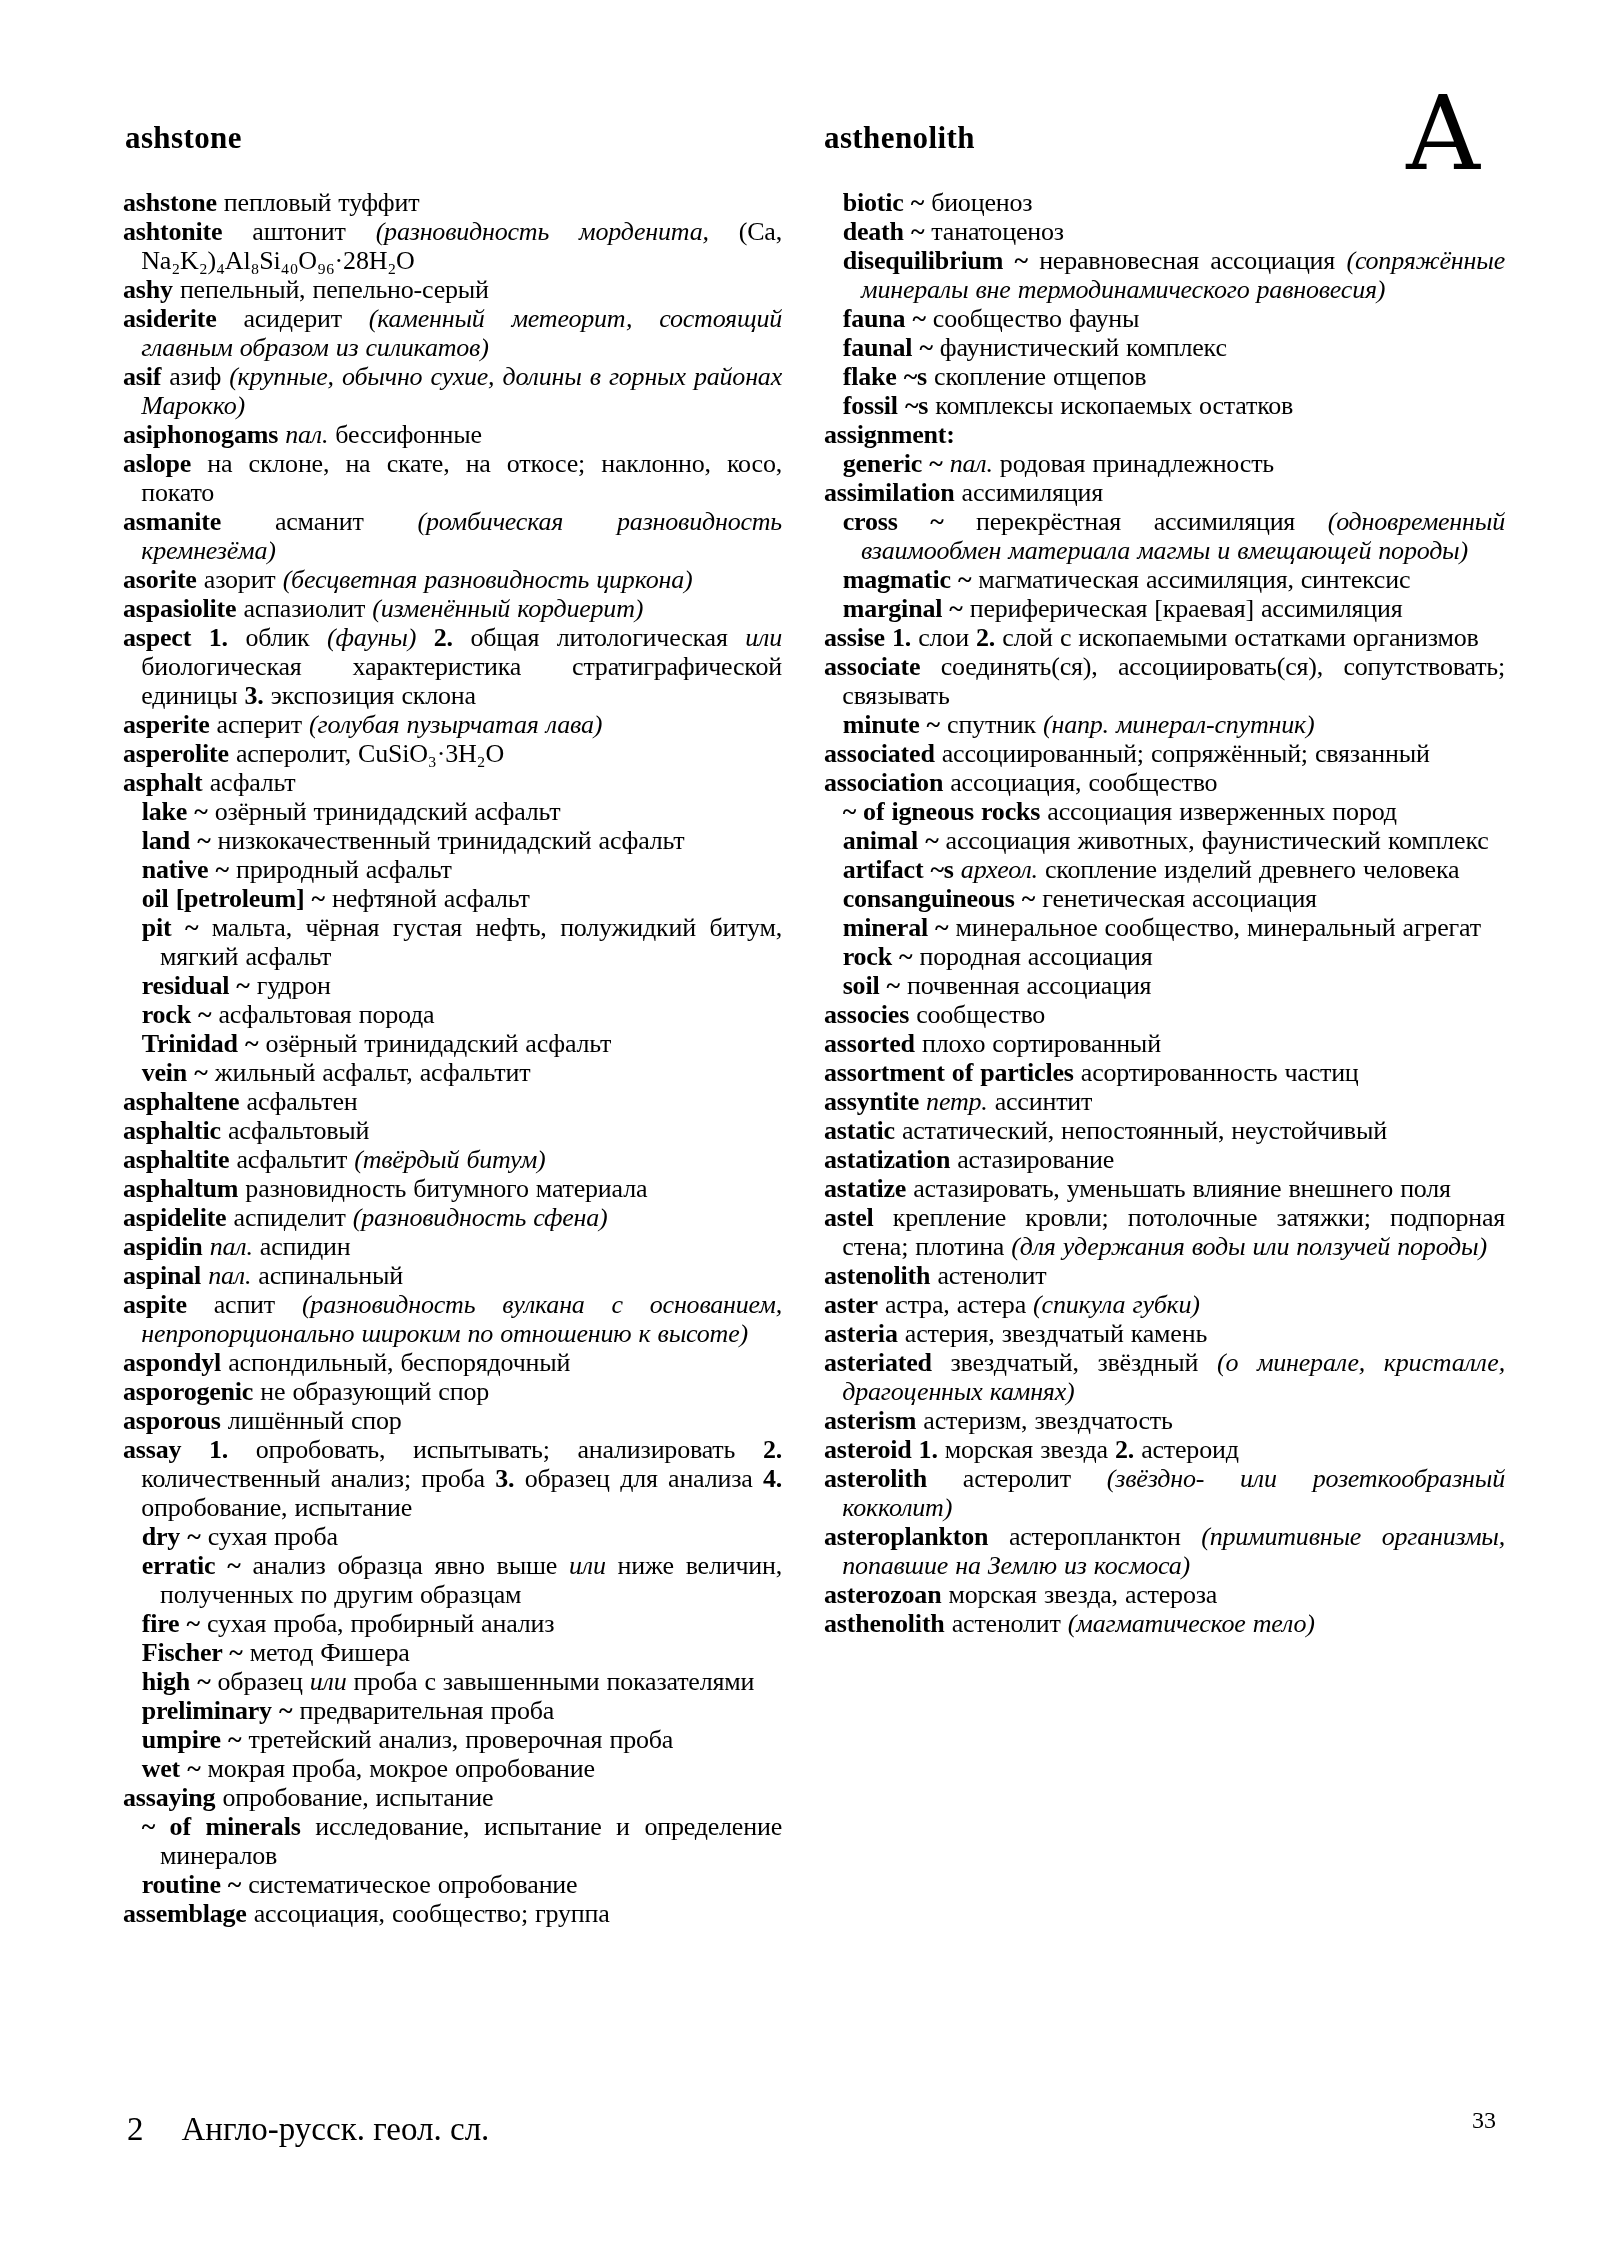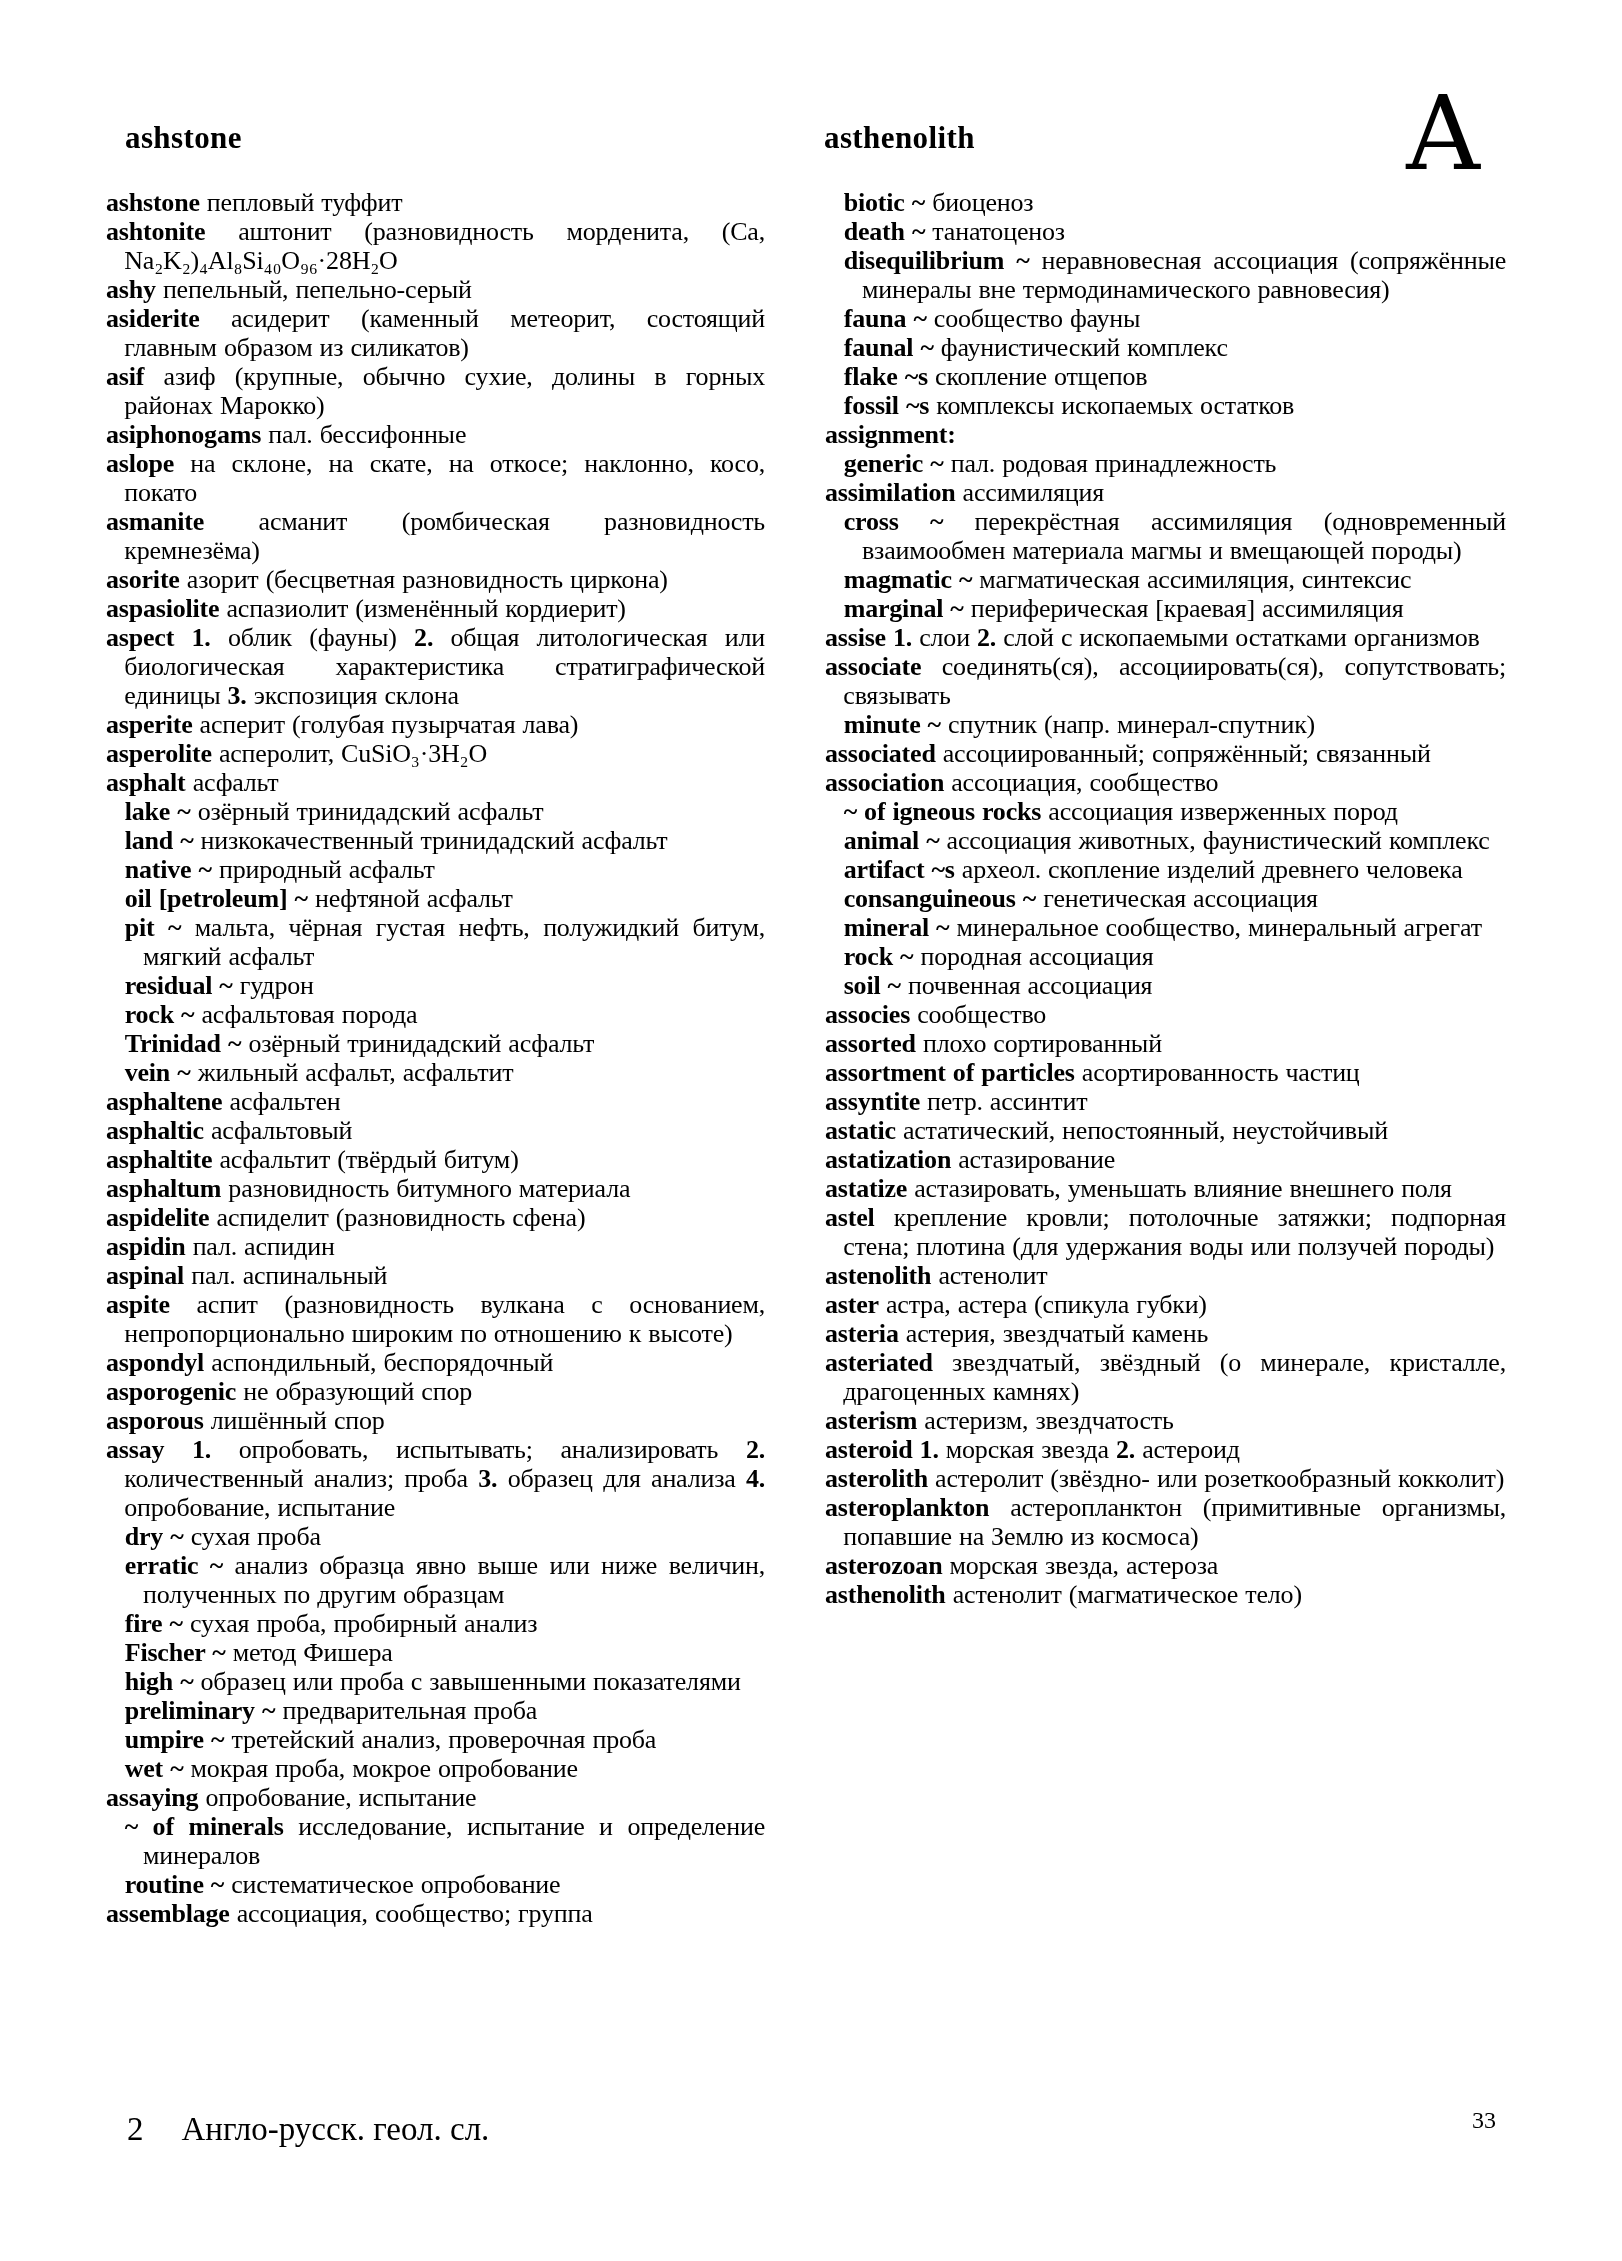--- a/index.html
+++ b/index.html
@@ -20,35 +20,35 @@
     letter-spacing:0.4px;
   }
   .catchword.left{left:125px;top:15px;}
   .catchword.right{left:824px;top:15px;}
   .section-letter{
     position:absolute;top:83px;right:143px;
     font-size:102px;line-height:1;font-weight:normal;
     font-family:"DejaVu Serif","Liberation Serif",serif;
   }
   .columns{
-    position:absolute;top:188px;left:106px;
-    display:flex;gap:60px;
+    position:absolute;top:188px;left:123px;
+    display:flex;gap:42px;
   }
   .col{font-size:26px;line-height:29px;}
   .col.left{width:659px;}
   .col.right{width:681px;}
   p.entry{
     margin:0;text-align:justify;
     padding-left:18.3px;text-indent:-18.3px;
     letter-spacing:-0.2px;
     word-spacing:0.8px;
   }
   p.entry.sub{padding-left:37px;}
   .s-b{font-weight:bold;}
-  .s-i{}
+  .s-i{font-style:italic;}
   .s-n{font-style:normal;font-weight:normal;}
   .footer-signature{
     position:absolute;left:127px;top:2113px;
     font-size:33px;line-height:1;
   }
   .footer-signature .sig-num{margin-right:38px;}
   .page-number{
     position:absolute;right:127px;top:2108px;
     font-size:24px;line-height:1;
   }

